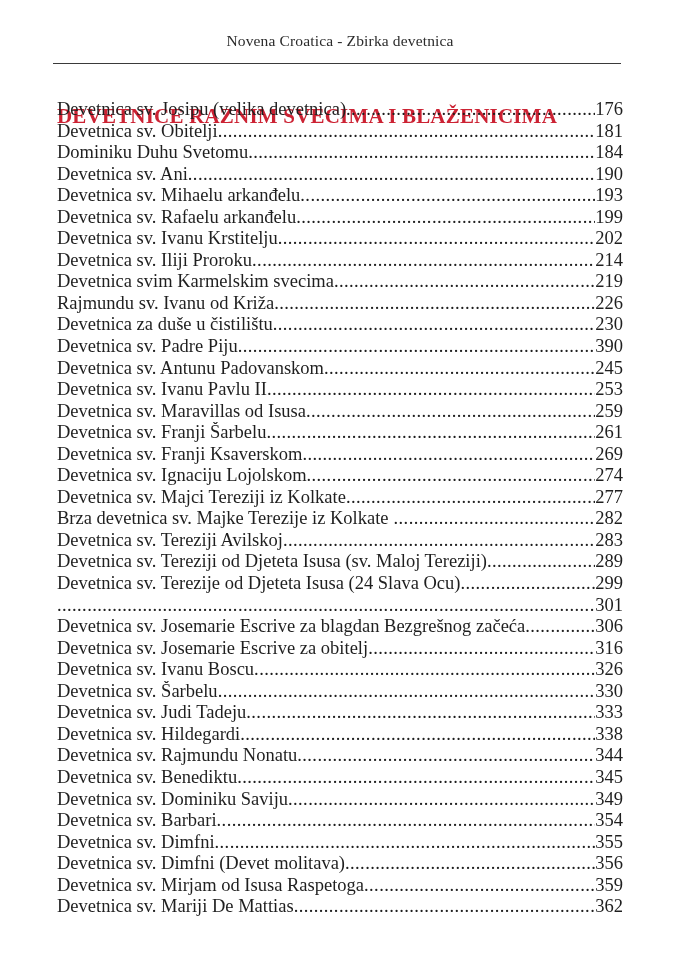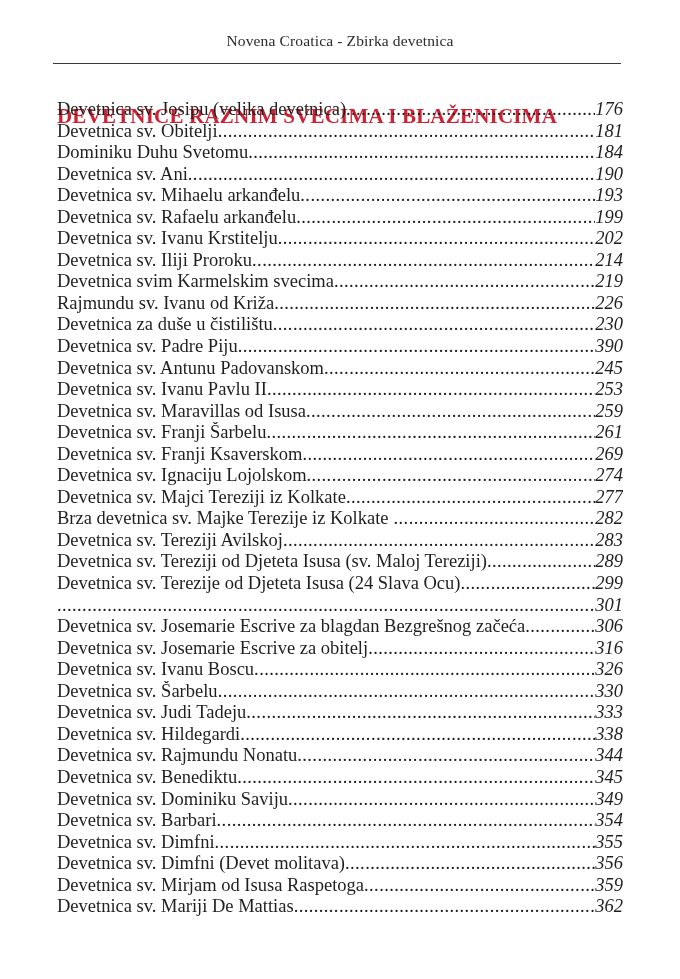--- a/index.html
+++ b/index.html
@@ -102,21 +102,20 @@
   
   .toc-entry.gap-leader .leader {
     margin-left: 5px;
   }
 
   .entry-page {
     flex: 0 0 auto;
     text-align: right;
     white-space: nowrap;
     font-variant-numeric: lining-nums;
-    font-style: italic;
   }
 </style>
 </head>
 <body>
 
 <div class="page">
 
   <div class="running-header">Novena Croatica - Zbirka devetnica</div>
 
   <div class="header-rule"></div>

